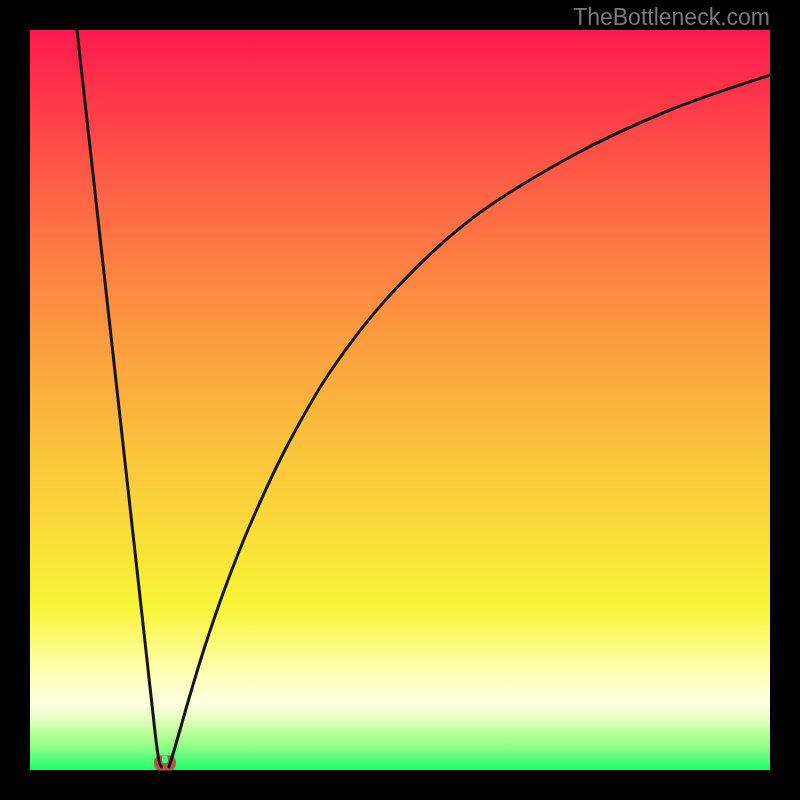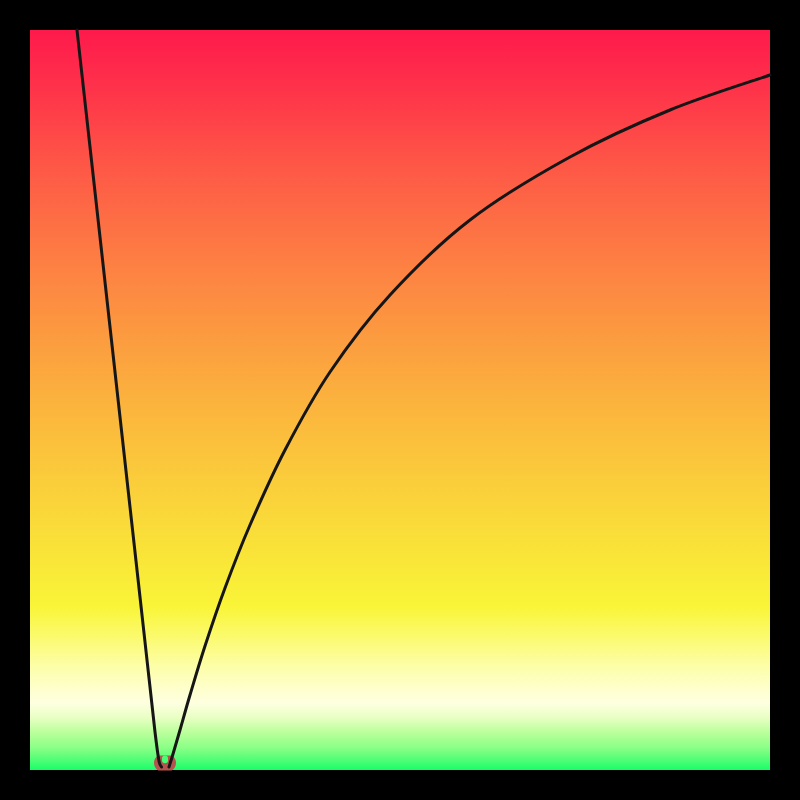--- a/index.html
+++ b/index.html
@@ -63,20 +63,21 @@
     color: #7a7a7a;
     font-size: 23px;
     font-weight: 400;
     letter-spacing: 0px;
   }
 </style>
 </head>
 <body>
 
 <div class="frame">
+  <div class="watermark">TheBottleneck.com</div>
   <div class="plot-area">
     <svg class="curve-svg" viewBox="0 0 740 740" preserveAspectRatio="none">
       <g id="bump-group">
           <path d="M 128.5 740.5
                  A 8.5 8.5 0 0 1 128.5 725.5
                  L 141.5 725.5
                  A 8.5 8.5 0 0 1 141.5 740.5
                  Z" fill="#b5544e"></path>
           <rect x="132" y="725.5" width="6" height="7.65" rx="3" fill="#47fe72"></rect>
         </g>

